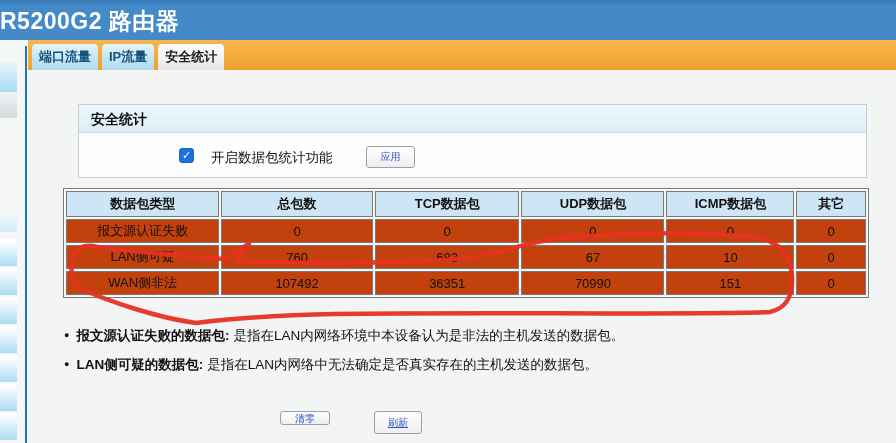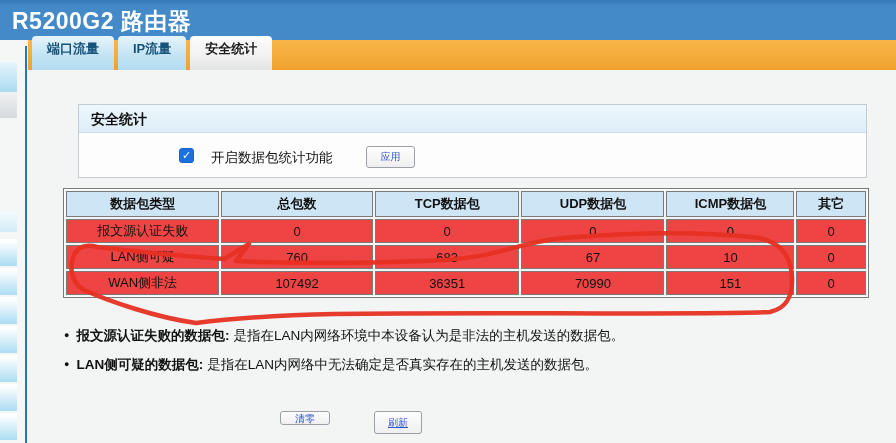--- a/index.html
+++ b/index.html
@@ -12,33 +12,32 @@
   }
   
   .topbar{
     position:absolute;left:0;top:0;width:896px;height:40px;
     background:linear-gradient(180deg,#3578b6 0%,#4489c8 14%,#4489c8 100%);
   }
   .app-title{
     position:absolute;left:0px;top:6px;
     color:#ffffff;font-size:23px;font-weight:600;letter-spacing:0.5px;
     white-space:nowrap;
-    padding-left:12px;
   }
   
   .orange-strip{
     position:absolute;left:28px;top:40px;width:868px;height:30px;
     background:linear-gradient(180deg,#f8b549 0%,#f5ad3c 50%,#efa02e 100%);
   }
   .tabs{
     position:absolute;left:32px;top:44px;height:26px;
     display:flex;align-items:flex-end;
   }
   .tab{
-    height:34px;line-height:26px;padding:0 15px;margin-right:4px;
+    height:26px;line-height:26px;padding:0 7px;margin-right:4px;
     border-radius:4px 4px 0 0;
     background:linear-gradient(180deg,#e6f4fb 0%,#c4e4f4 55%,#b2dbf1 100%);
     color:#16537a;font-size:13px;font-weight:bold;cursor:pointer;
     white-space:nowrap;
   }
   .tab.active{
     background:linear-gradient(180deg,#fdfdfd 0%,#f1f1f1 60%,#e2e3e3 100%);
     color:#1a1a1a;
   }
   
@@ -91,21 +90,21 @@
     border-collapse:separate;border-spacing:2px;
     border:1px solid #7a7a7a;
     box-shadow:inset 0 0 0 1px #ffffff;
     background:#f3f4f4;
   }
   .stats-table th,.stats-table td{
     border:1px solid #7a7a7a;text-align:center;
     font-size:13px;padding:0;
   }
   .stats-table th{height:26px;background:#cee5f5;font-weight:bold;color:#111;margin-left:48px;}
-  .stats-table td{height:24px;background:#ef4444;color:#111;}
+  .stats-table td{height:24px;background:#c2410c;color:#111;}
   .c1{width:19.4%;} .c2{width:19.2%;} .c3{width:18.3%;}
   .c4{width:18.1%;} .c5{width:16.2%;} .c6{width:8.8%;}
   
   .note{
     position:absolute;left:64px;height:18px;white-space:nowrap;
     font-size:13.5px;color:#111;
   }
   .n1{top:327px;} .n2{top:356px;} .n3{top:385px;}
   .note .dot{font-size:9px;vertical-align:2px;margin-right:7px;}
   .note b{margin-right:4px;}

